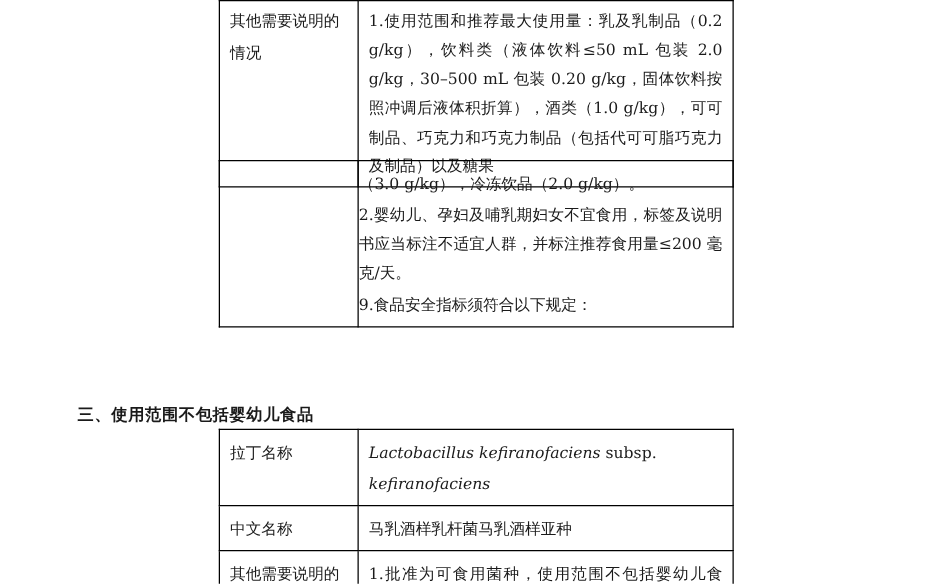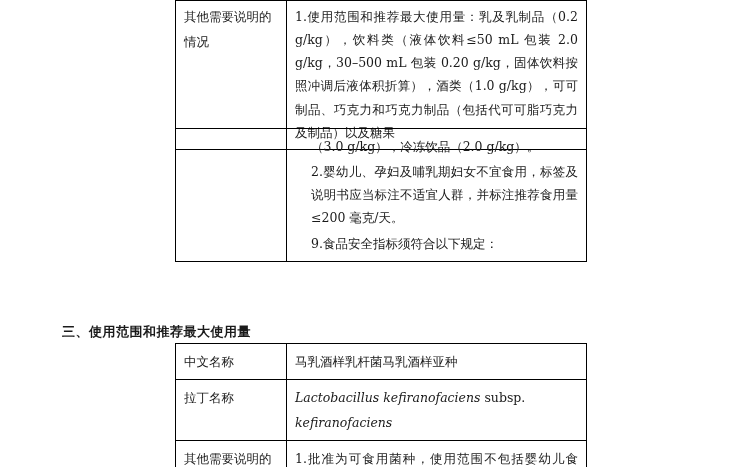--- a/index.html
+++ b/index.html
@@ -53,21 +53,21 @@
   #table-usage-scope .cell-label { width: 94px; }
 
   
   #table-notes {
     position: absolute;
     left: 175px;
     top: 128px;
     width: 412px;
   }
   #table-notes .cell-label { width: 94px; border-right: 1px solid #000; }
-  #table-notes .notes-body { padding: 6px 8px 6px 24px; }
+  #table-notes .notes-body { padding: 6px 8px 6px 0; }
 
   
   table.inner-table {
     border-collapse: collapse;
     table-layout: fixed;
     width: 100%;
     margin-top: 6px;
     font-size: 12.5px;
   }
   table.inner-table td {
@@ -128,33 +128,33 @@
       <td class="notes-body">
         <div class="para">（3.0 g/kg），冷冻饮品（2.0 g/kg）。</div>
         <div class="para">2.婴幼儿、孕妇及哺乳期妇女不宜食用，标签及说明书应当标注不适宜人群，并标注推荐食用量≤200 毫克/天。</div>
         <div class="para">9.食品安全指标须符合以下规定：</div>
 
       </td>
     </tr>
   </tbody>
     </table>
 
-  <div id="section-heading">三、使用范围和推荐最大使用量</div>
+  <div id="section-heading">三、使用范围不包括婴幼儿食品</div>
 
   <table class="doc-table" id="table-species">
     <tbody>
         <tr>
-      <td class="cell-label">中文名称</td>
-      <td>马乳酒样乳杆菌马乳酒样亚种</td>
-    </tr>
-    <tr>
       <td class="cell-label">拉丁名称</td>
       <td>
         <span class="latin-italic">Lactobacillus kefiranofaciens</span><span> subsp. </span><span class="latin-italic">kefiranofaciens</span>
       </td>
+    </tr>
+    <tr>
+      <td class="cell-label">中文名称</td>
+      <td>马乳酒样乳杆菌马乳酒样亚种</td>
     </tr>
     <tr>
       <td class="cell-label two-line-label">
         <div class="para">其他需要说明的</div>
 
       </td>
       <td>
         <div class="para">1.批准为可食用菌种，使用范围不包括婴幼儿食品。</div>
 
       </td>

